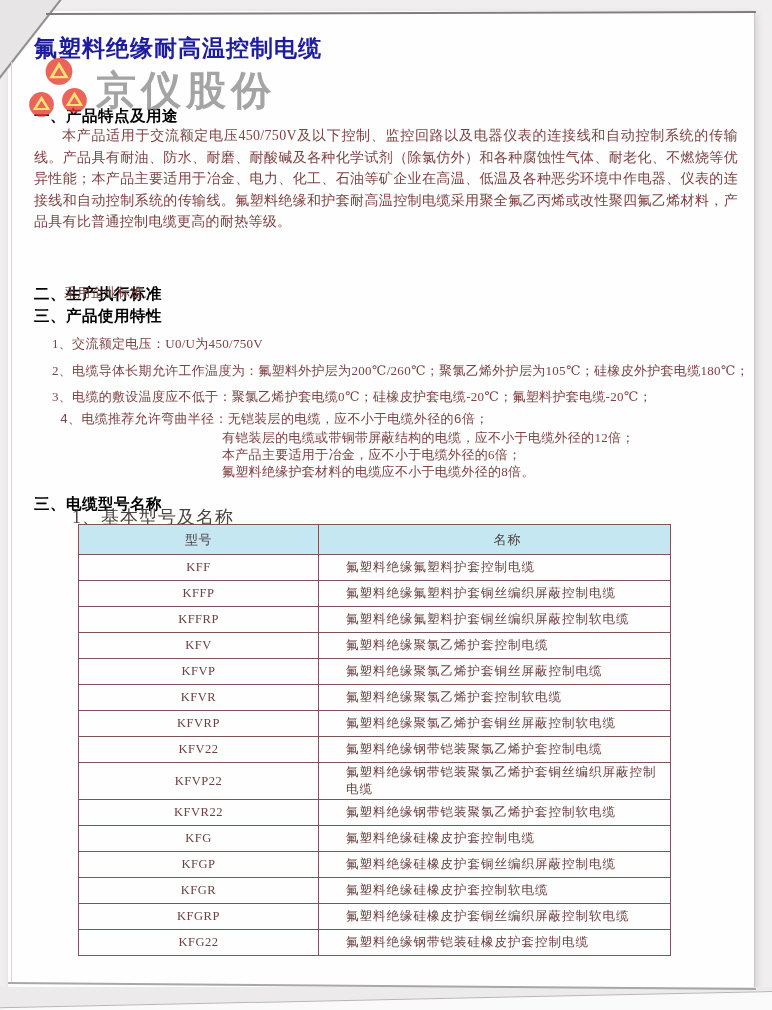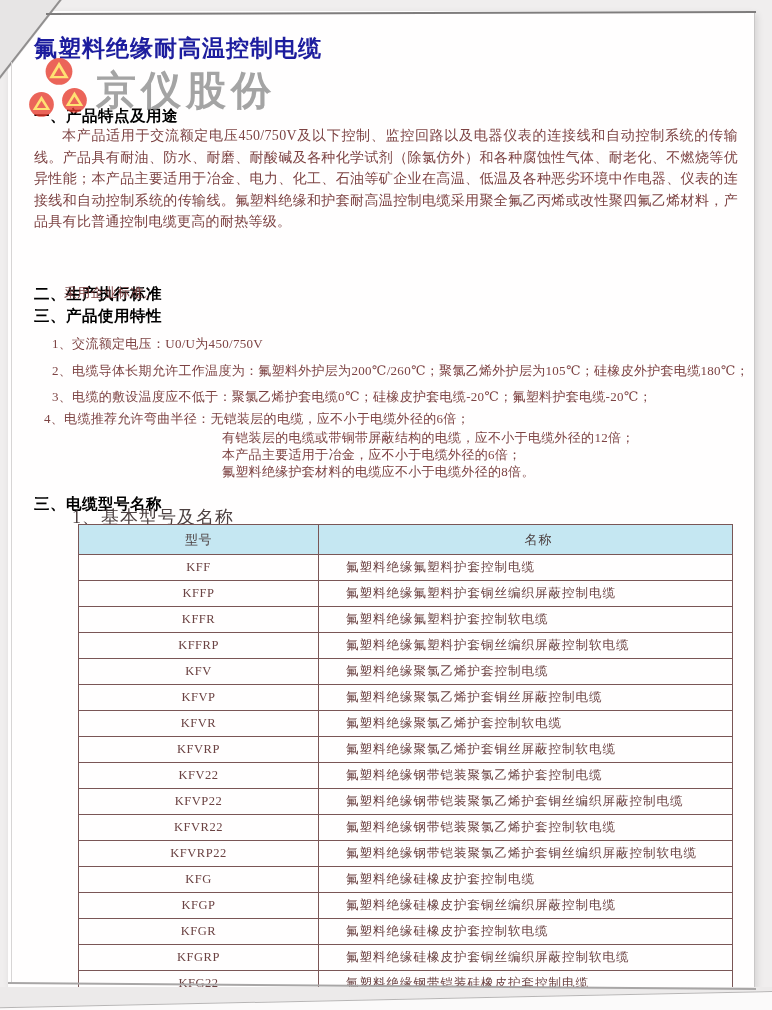--- a/index.html
+++ b/index.html
@@ -51,28 +51,28 @@
     left:26px;top:114px;width:704px;font-size:14px;line-height:21.5px;
     color:#7d4343;text-align:justify;text-indent:2em;letter-spacing:0.3px;
   }
   .h-standard{left:26px;top:245px;margin-top:28px;}
   .par-standard{left:56px;top:273px;font-size:13px;color:#7d4343;}
   .h-usage{left:26px;top:295px;}
   .spec{font-size:13px;color:#7d4343;letter-spacing:0.3px;}
   .item-1{left:44px;top:324px;}
   .item-2{left:44px;top:351px;}
   .item-3{left:44px;top:377px;}
-  .item-4{left:36px;top:399px;}
+  .item-4{left:52px;top:399px;font-family:Liberation Mono, monospace;}
   .cont-1{left:214px;top:418px;}
   .cont-2{left:214px;top:435px;}
   .cont-3{left:214px;top:452px;}
   .h-models{left:26px;top:467px;margin-top:16px;}
   .sub-models{left:52px;top:494px;font-size:18px;color:#4c4040;letter-spacing:1px;margin-left:12px;}
   .model-table{
-    left:70px;top:513px;width:655px;border-collapse:collapse;
+    left:70px;top:513px;width:593px;border-collapse:collapse;
     font-size:12.5px;color:#6b4242;
   }
   .model-table th,.model-table td{border:1px solid #7a5656;}
   .model-table th{
     background:#c5e7f2;height:27px;font-size:13px;font-weight:normal;
     color:#4c4040;letter-spacing:2px;text-align:center;
   }
   .model-table td{height:23px;margin-left:8px;}
   .model-table .c-model{width:237px;text-align:center;letter-spacing:0.5px;}
   .model-table .c-name{padding-left:27px;letter-spacing:1px;}
@@ -128,24 +128,20 @@
       <tbody id="model-rows">
           <tr>
             <td class="c-model">KFF</td>
             <td class="c-name">氟塑料绝缘氟塑料护套控制电缆</td>
           </tr>
           <tr>
             <td class="c-model">KFFP</td>
             <td class="c-name">氟塑料绝缘氟塑料护套铜丝编织屏蔽控制电缆</td>
           </tr>
           <tr>
-            <td class="c-model">KFFR</td>
-            <td class="c-name">氟塑料绝缘氟塑料护套控制软电缆</td>
-          </tr>
-          <tr>
             <td class="c-model">KFFRP</td>
             <td class="c-name">氟塑料绝缘氟塑料护套铜丝编织屏蔽控制软电缆</td>
           </tr>
           <tr>
             <td class="c-model">KFV</td>
             <td class="c-name">氟塑料绝缘聚氯乙烯护套控制电缆</td>
           </tr>
           <tr>
             <td class="c-model">KFVP</td>
             <td class="c-name">氟塑料绝缘聚氯乙烯护套铜丝屏蔽控制电缆</td>
@@ -162,24 +158,20 @@
             <td class="c-model">KFV22</td>
             <td class="c-name">氟塑料绝缘钢带铠装聚氯乙烯护套控制电缆</td>
           </tr>
           <tr>
             <td class="c-model">KFVP22</td>
             <td class="c-name">氟塑料绝缘钢带铠装聚氯乙烯护套铜丝编织屏蔽控制电缆</td>
           </tr>
           <tr>
             <td class="c-model">KFVR22</td>
             <td class="c-name">氟塑料绝缘钢带铠装聚氯乙烯护套控制软电缆</td>
-          </tr>
-          <tr>
-            <td class="c-model">KFVRP22</td>
-            <td class="c-name">氟塑料绝缘钢带铠装聚氯乙烯护套铜丝编织屏蔽控制软电缆</td>
           </tr>
           <tr>
             <td class="c-model">KFG</td>
             <td class="c-name">氟塑料绝缘硅橡皮护套控制电缆</td>
           </tr>
           <tr>
             <td class="c-model">KFGP</td>
             <td class="c-name">氟塑料绝缘硅橡皮护套铜丝编织屏蔽控制电缆</td>
           </tr>
           <tr>

